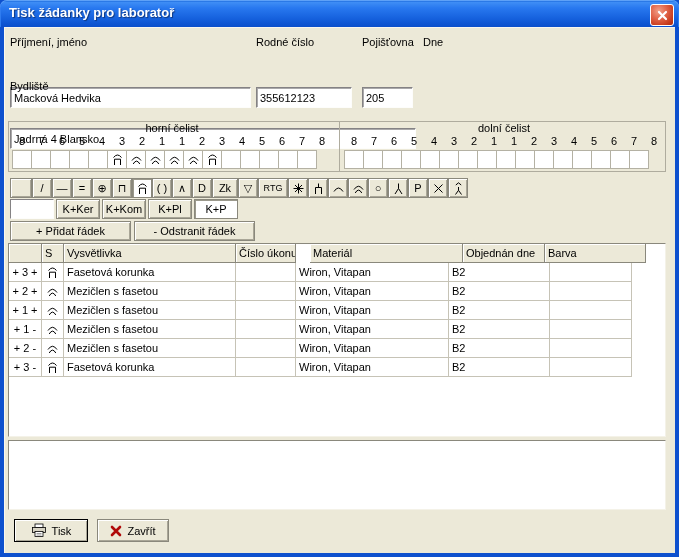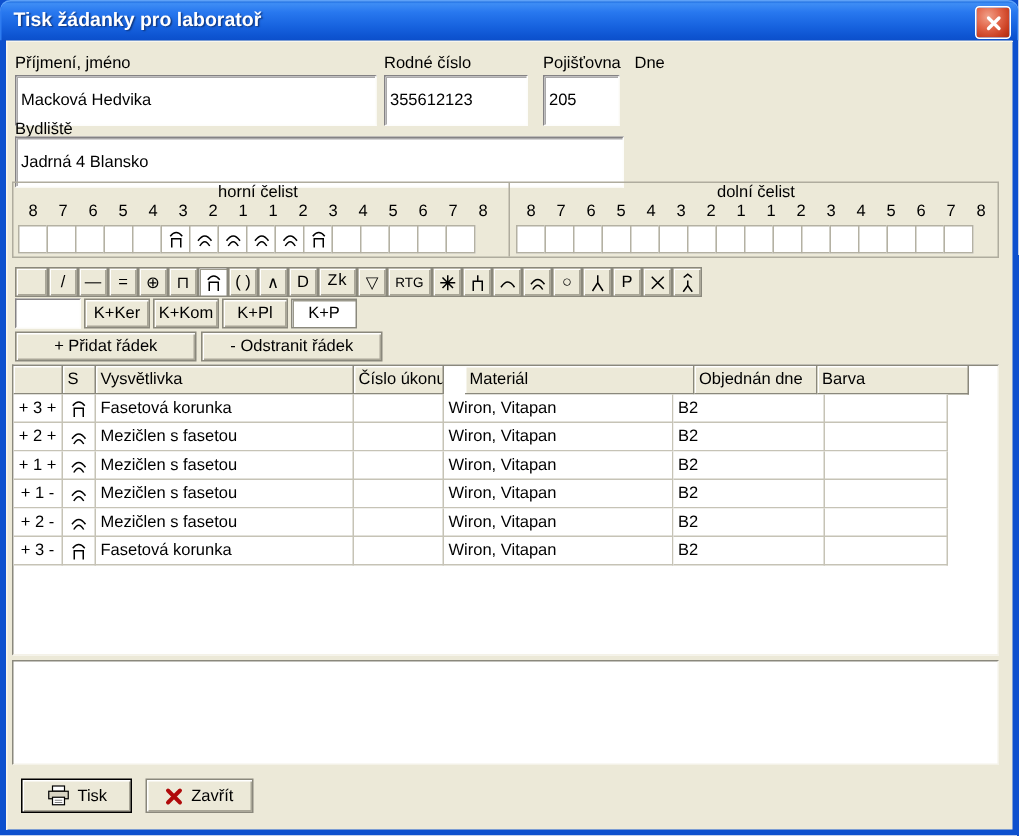--- a/index.html
+++ b/index.html
@@ -11,21 +11,21 @@
   .title-text{position:absolute;left:9px;top:5px;color:#fff;font-weight:bold;font-size:13px;
     text-shadow:1px 1px 1px #10377E;white-space:nowrap;}
   .close-btn{position:absolute;top:4px;right:5px;width:22px;height:20px;border-radius:3px;
     background:radial-gradient(circle at 35% 30%,#F1A088 0%,#E2664A 40%,#C83C1E 75%,#A92B10 100%);
     border:1px solid #fff;display:flex;align-items:center;justify-content:center;cursor:pointer;}
   .content{position:absolute;top:27px;left:4px;right:4px;bottom:4px;background:#ECE9D8;
     box-shadow:inset 1px 1px 0 #F8F6EE;}
   .lbl{position:absolute;white-space:nowrap;}
   .edit{position:absolute;background:#fff;border:1px solid;border-color:#848284 #FDFDFB #FDFDFB #848284;
     box-shadow:inset 1px 1px 0 rgba(66,65,66,.45);padding:0 3px;font-family:"Liberation Sans",sans-serif;
-    font-size:11px;color:#000;box-sizing:border-box;height:34px;line-height:19px;}
+    font-size:11px;color:#000;box-sizing:border-box;height:21px;line-height:19px;margin-top:37px;}
   input.edit{outline:none;}
   .combo{position:absolute;background:#fff;border:1px solid;border-color:#848284 #FDFDFB #FDFDFB #848284;
     box-shadow:inset 1px 1px 0 rgba(66,65,66,.45);box-sizing:border-box;height:21px;display:flex;align-items:center;}
   .combo .val{flex:1;padding-left:4px;}
   .combo .drop{width:17px;height:17px;margin:1px;background:#ECE9D8;border:1px solid #8A887C;
     box-shadow:inset 1px 1px 0 #fff, inset -1px -1px 0 #A9A697;display:flex;align-items:center;justify-content:center;
     font-size:7px;cursor:pointer;}
   
   .chart-panel{position:absolute;left:4px;top:94px;width:658px;height:51px;border:1px solid #AFAC9E;box-sizing:border-box;}
   .chart-divider{position:absolute;left:330px;top:0;bottom:0;width:1px;background:#AFAC9E;}
@@ -206,21 +206,21 @@
           <div class="tooth-cell"></div>
         </div>
     </div>
 
     <div class="tool-row1" id="symbol-toolbar"><div class="btn3d tool-btn" style="width: 22px;"></div><div class="btn3d tool-btn">/</div><div class="btn3d tool-btn">—</div><div class="btn3d tool-btn">=</div><div class="btn3d tool-btn">⊕</div><div class="btn3d tool-btn">⊓</div><div class="btn3d tool-btn pressed">
           <span class="glyph">
             <svg width="13" height="13" viewBox="0 0 13 13">
               <path d="M2.5 4.5 Q6.5 -0.5 10.5 4.5 M3.5 12 L3.5 6.2 L9.5 6.2 L9.5 12" fill="none" stroke="#000"></path>
             </svg>
           </span>
-        </div><div class="btn3d tool-btn">( )</div><div class="btn3d tool-btn">∧</div><div class="btn3d tool-btn">D</div><div class="btn3d tool-btn" style="width: 26px; font-family: Liberation Mono, monospace;">Zk</div><div class="btn3d tool-btn">▽</div><div class="btn3d tool-btn" style="width: 30px; font-size: 9px;">RTG</div><div class="btn3d tool-btn">
+        </div><div class="btn3d tool-btn">( )</div><div class="btn3d tool-btn">∧</div><div class="btn3d tool-btn">D</div><div class="btn3d tool-btn" style="width: 26px;">Zk</div><div class="btn3d tool-btn">▽</div><div class="btn3d tool-btn" style="width: 30px; font-size: 9px;">RTG</div><div class="btn3d tool-btn">
           <span class="glyph">
             <svg width="13" height="13" viewBox="0 0 13 13">
               <path d="M6.5 1.5 L6.5 11.5 M1.5 6.5 L11.5 6.5 M3 3 L10 10 M10 3 L3 10" stroke="#000"></path>
             </svg>
           </span>
         </div><div class="btn3d tool-btn">
           <span class="glyph">
             <svg width="13" height="13" viewBox="0 0 13 13">
               <path d="M3.5 12 L3.5 5.5 L9.5 5.5 L9.5 12 M6.5 5.5 L6.5 1.5" fill="none" stroke="#000"></path>
             </svg>

